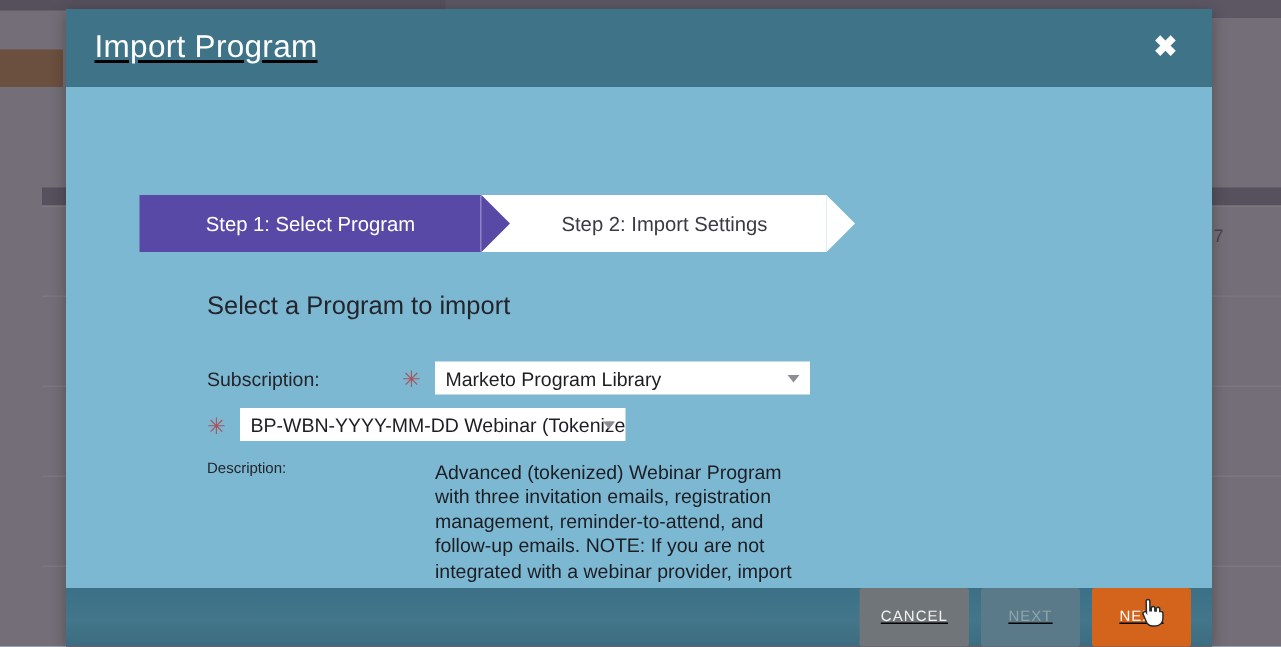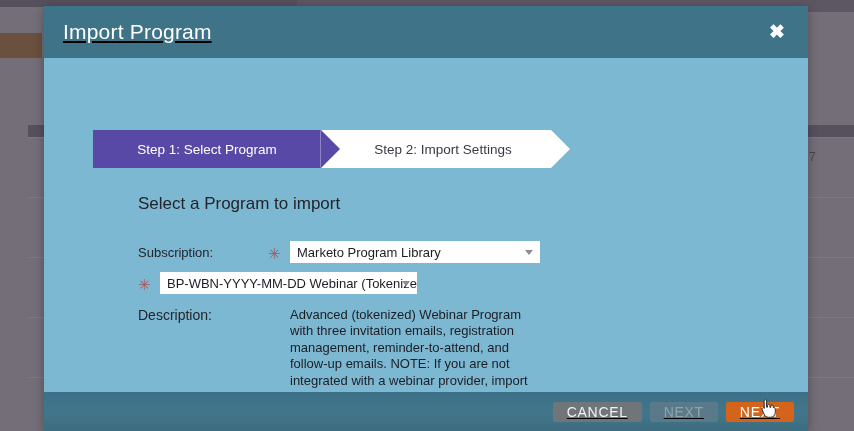--- a/index.html
+++ b/index.html
@@ -238,21 +238,21 @@
     border-top: 5px solid #8d8d96;
   }
 
   
   #desc-row {
     display: flex;
     margin-top: 13px;
   }
   #desc-label {
     width: 152px;
-    font-size: 14px;
+    font-size: 10px;
     color: #24242c;
   }
   #desc-text {
     width: 252px;
     font-size: 13px;
     line-height: 16.4px;
     color: #1d1d24;
   }
 
   
@@ -261,24 +261,24 @@
     height: 39px;
     background: linear-gradient(180deg, #3b7087 0%, #43768a 55%, #3c6c80 100%);
     display: flex;
     align-items: center;
     justify-content: flex-end;
     padding-right: 14px;
     gap: 8px;
     position: relative;
   }
   .fbtn {
-    height: 20px;
+    height: 39px;
     min-width: 66px;
     padding: 0 14px;
-    font-size: 14px;
+    font-size: 10px;
     letter-spacing: .7px;
     border: none;
     border-radius: 2px;
     cursor: pointer;
     font-family: "Liberation Sans", sans-serif;
   }
   .fbtn.cancel {
     background: #6f7578;
     color: #f2f2f2;
   }

